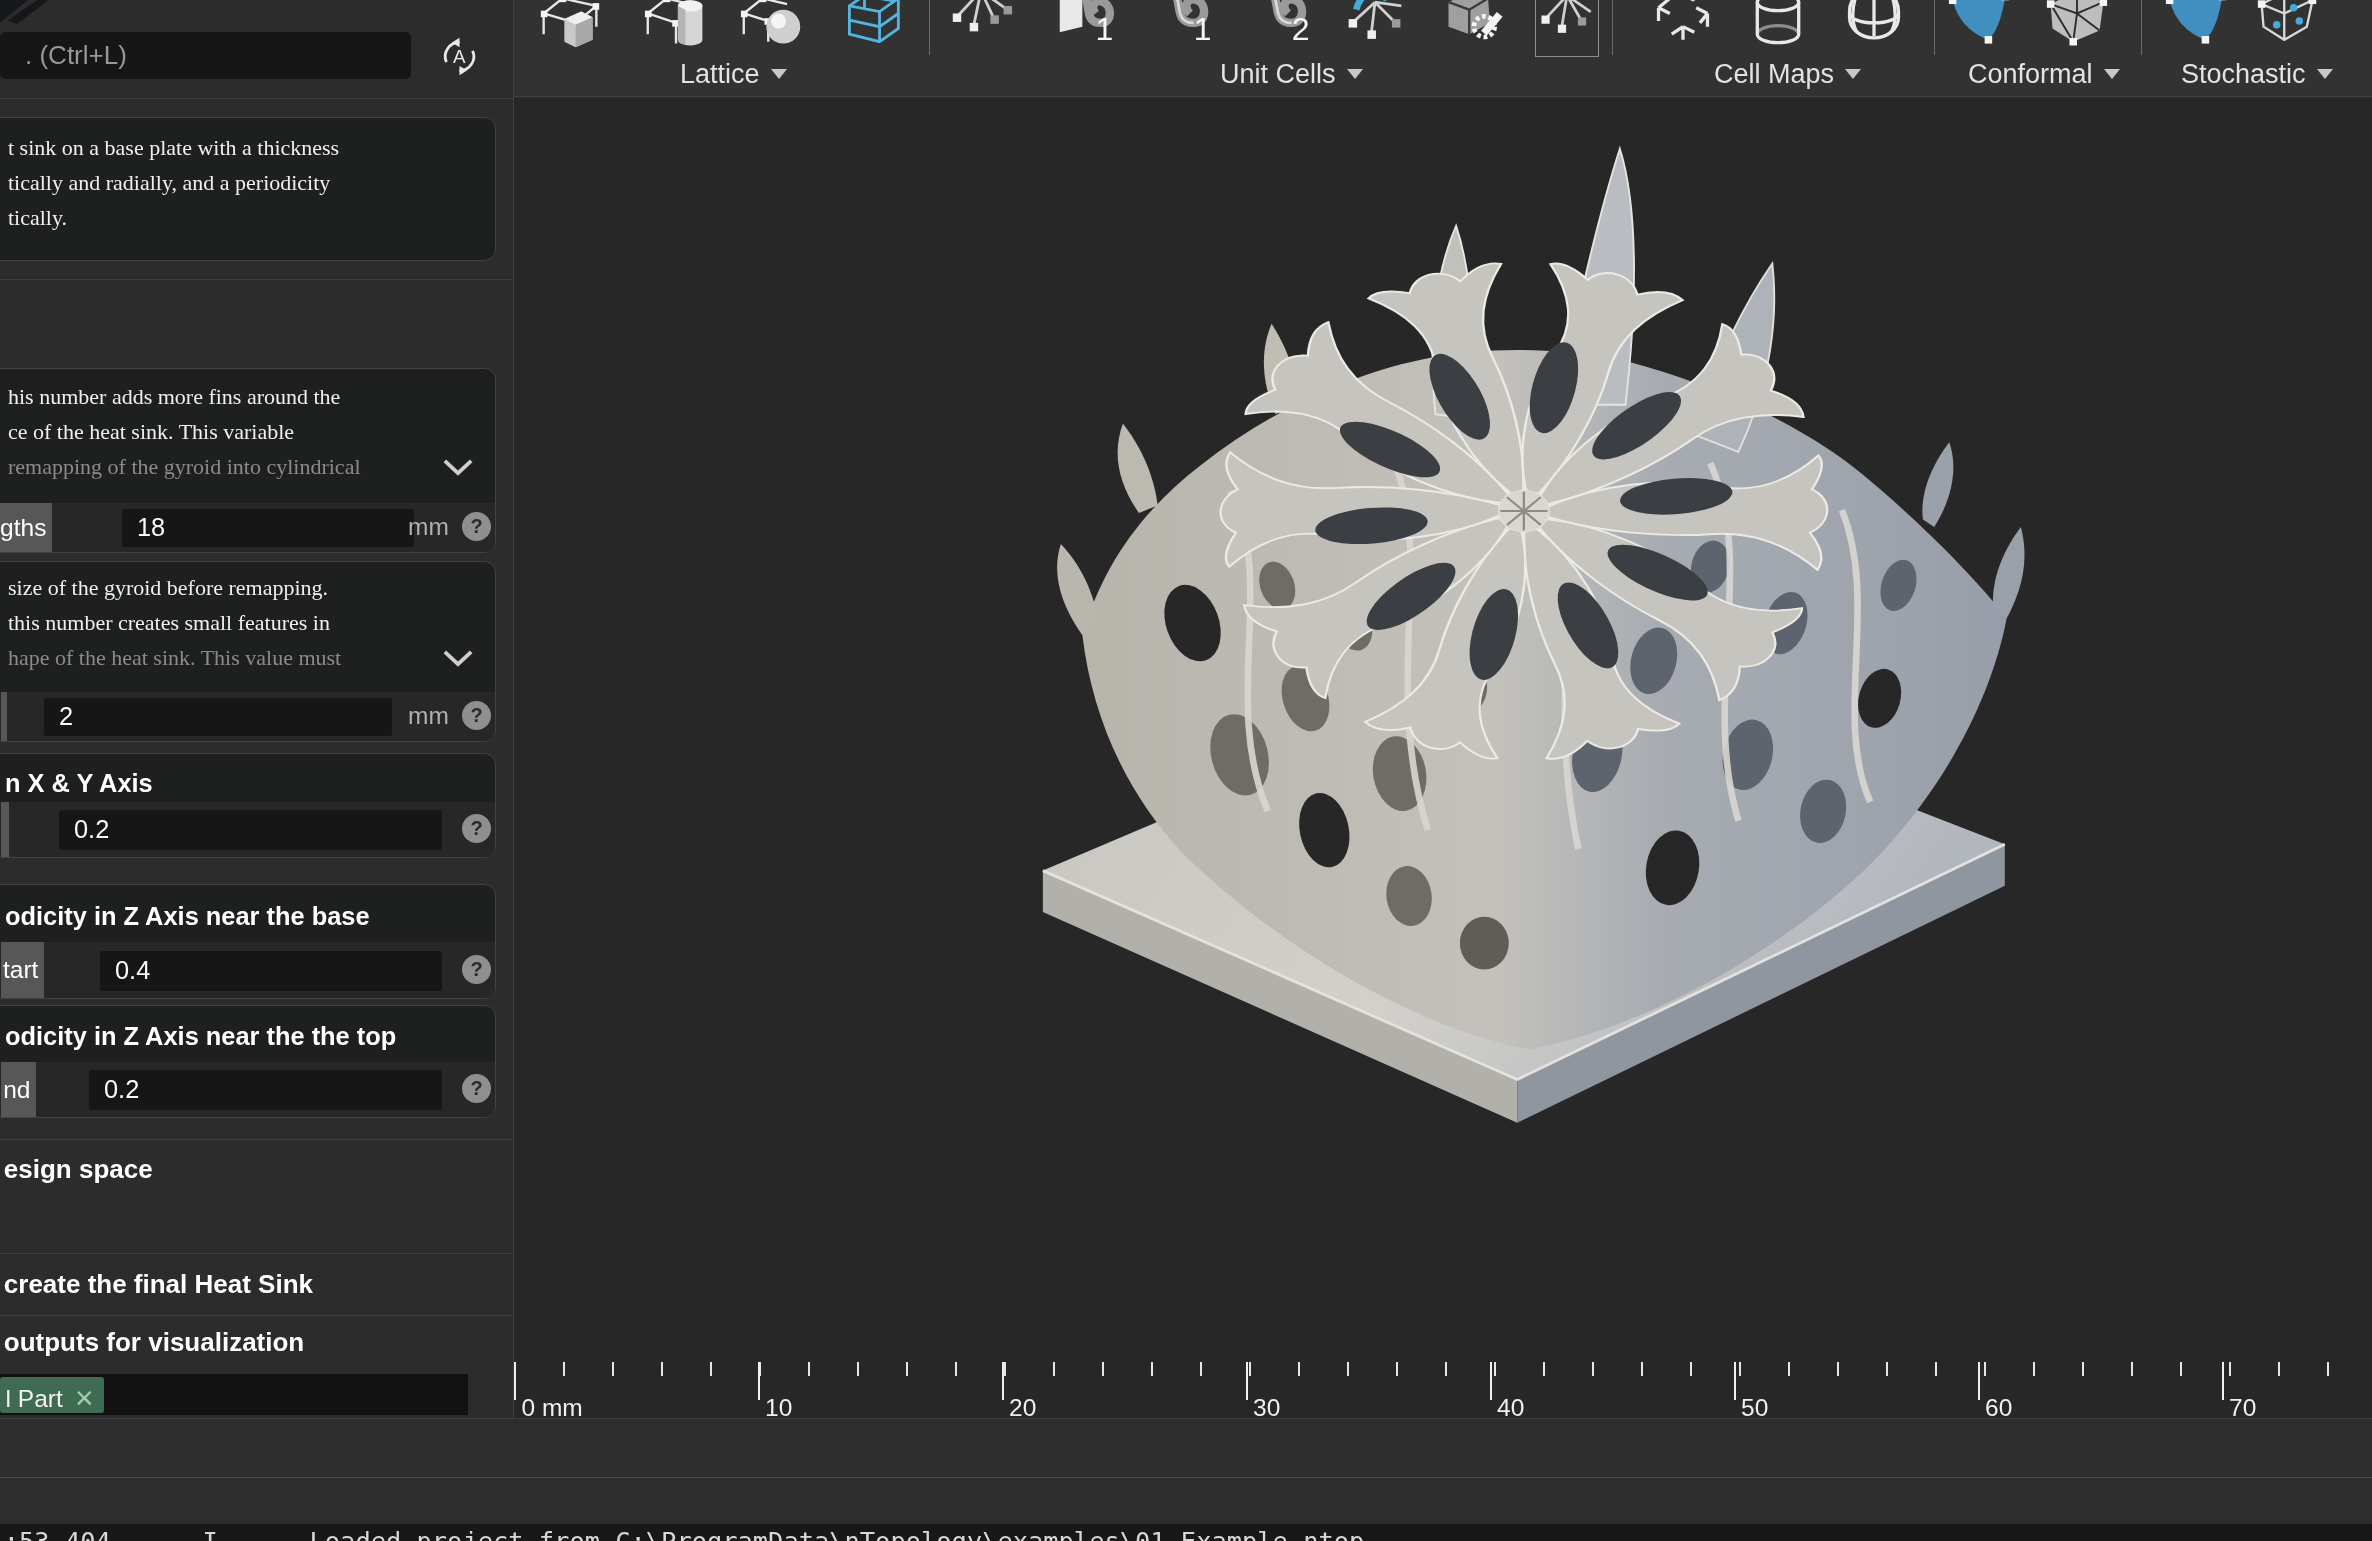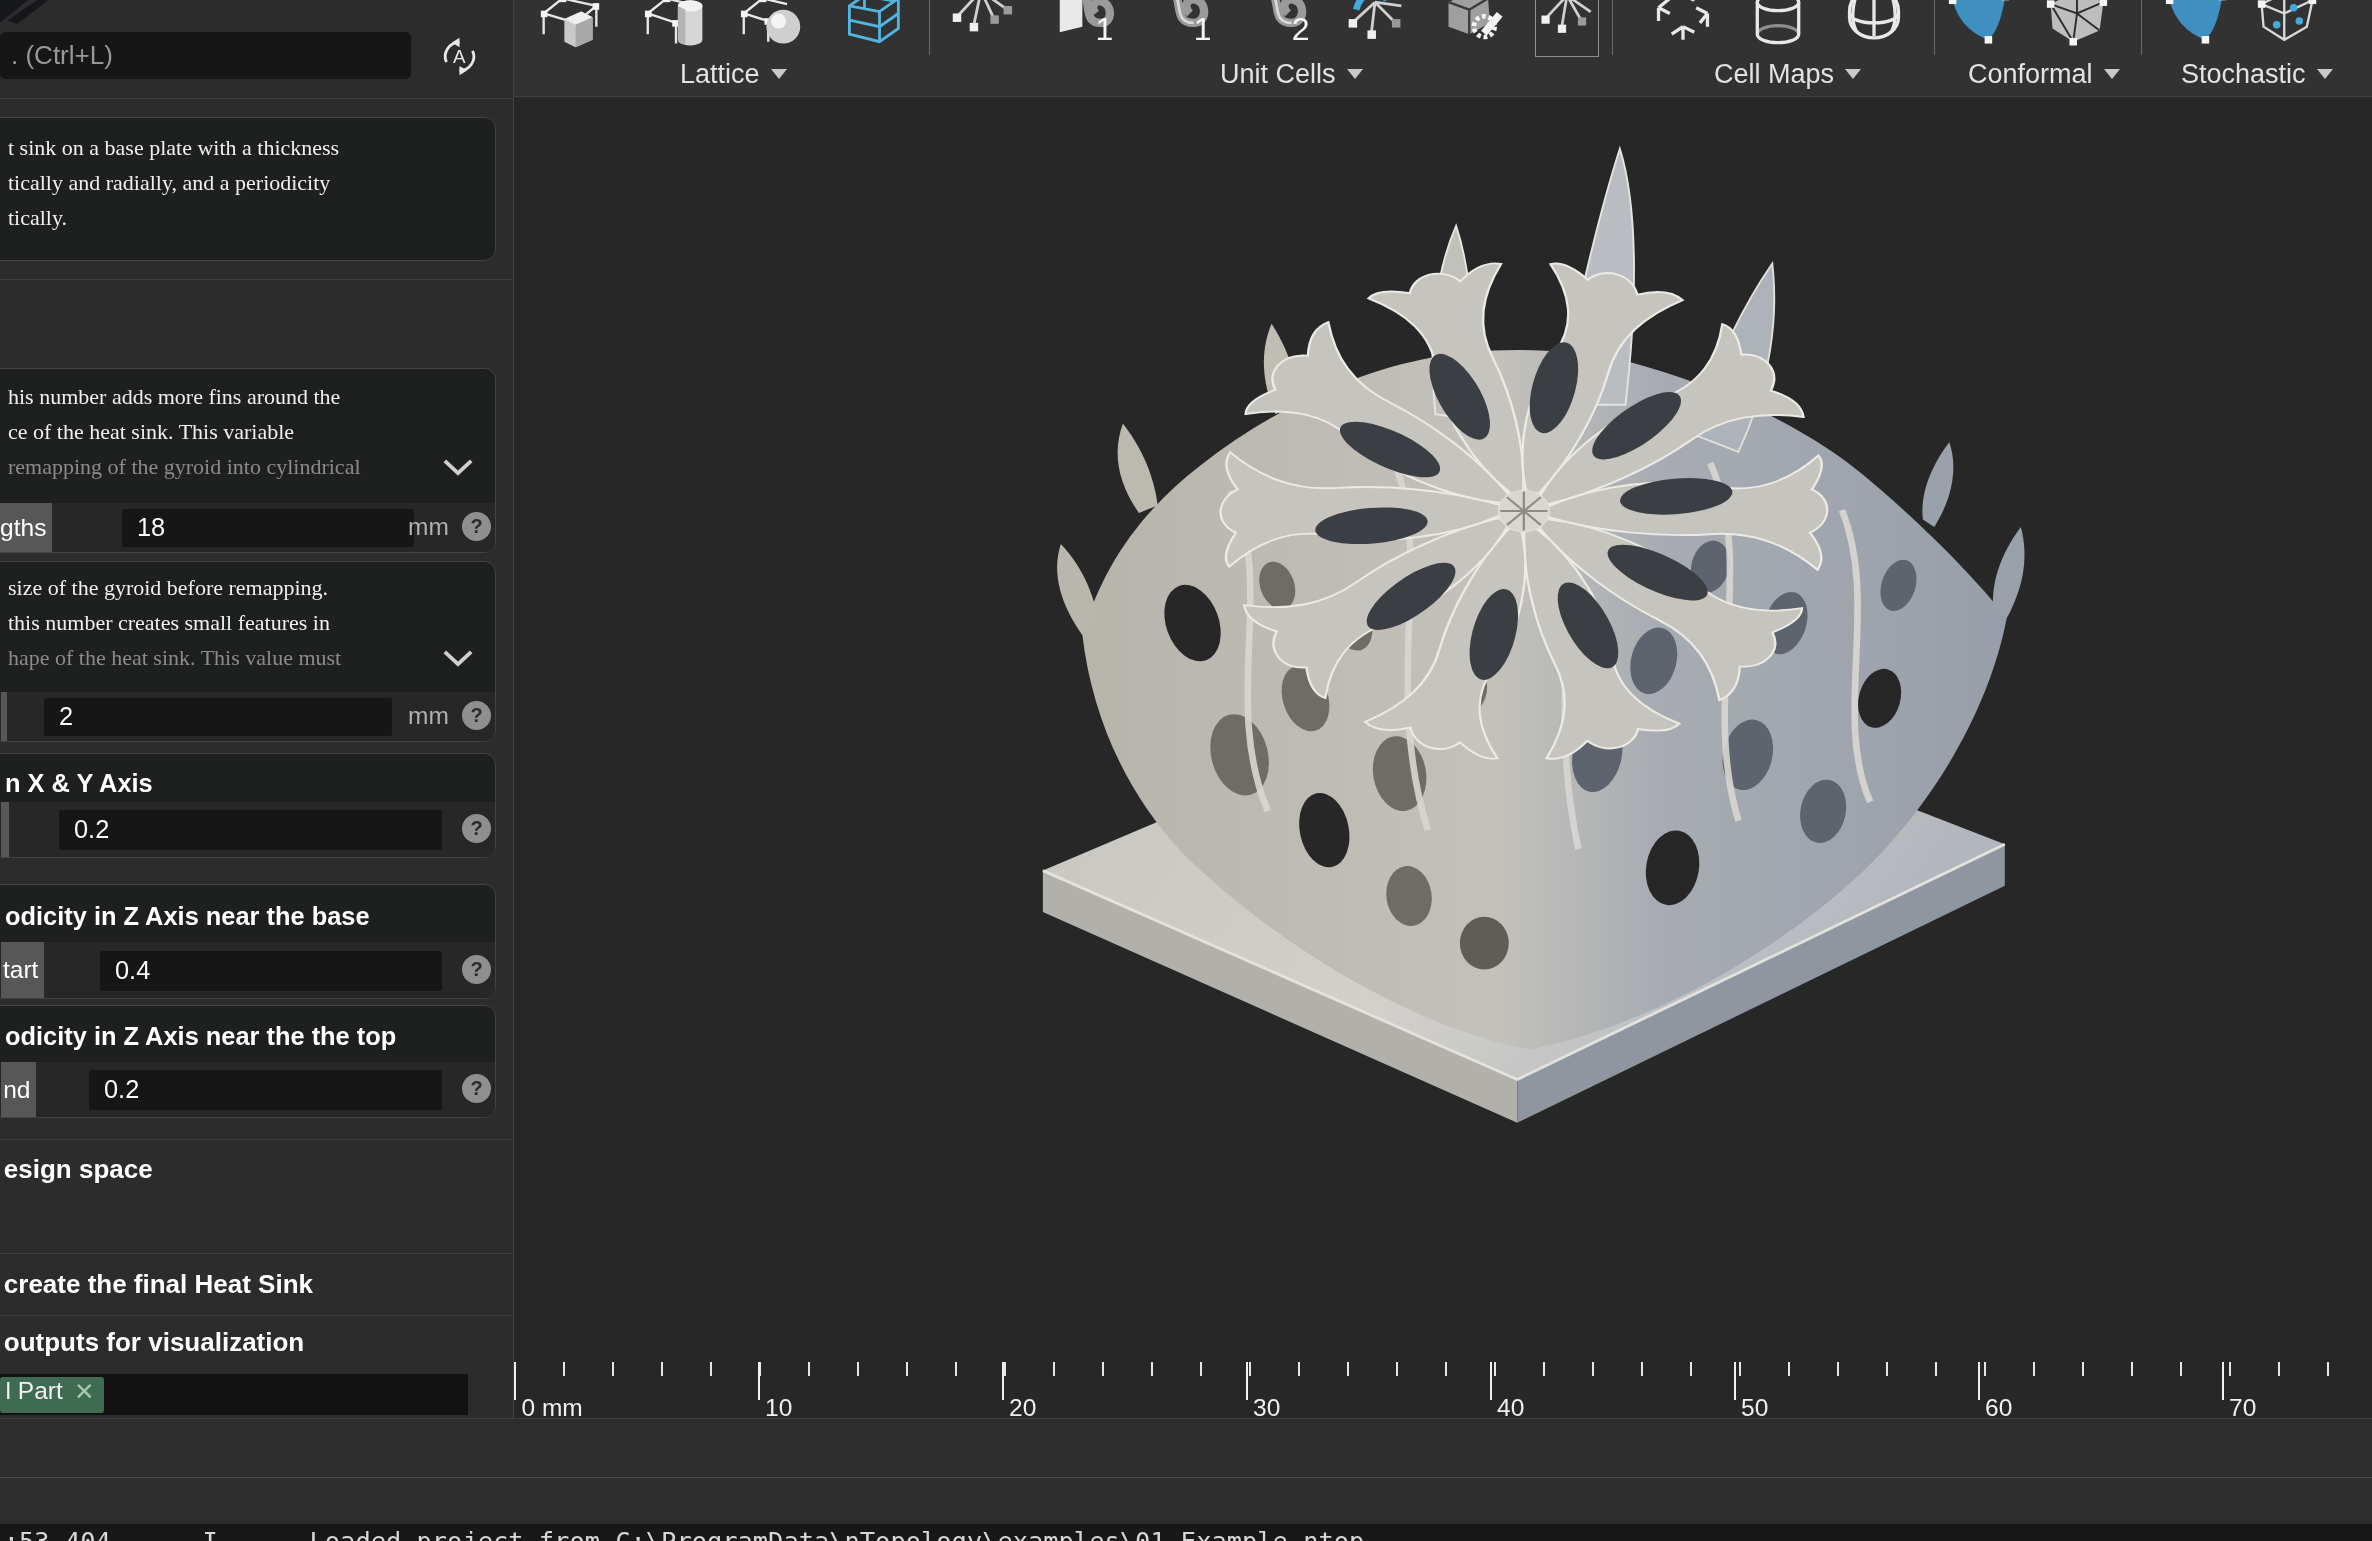--- a/index.html
+++ b/index.html
@@ -17,21 +17,21 @@
               color:#e3e3e3; font-size:27px; cursor:default; }
   .tb-caret { width:0; height:0; border-left:8.5px solid transparent; border-right:8.5px solid transparent;
               border-top:10.4px solid #c9c9c9; }
   .framed { border:1.9px solid #8f8f8f; }
 
   
   #panel { position:absolute; left:0; top:0; width:514px; height:1418px; background:#2c2c2c;
            border-right:0.9px solid #3f3f3f; overflow:hidden; }
   #logo-corner { position:absolute; left:0; top:0; }
   #search-box { position:absolute; left:0; top:32px; width:411px; height:47px; background:#161616;
-                border:none; border-radius:5.6px; color:#e8e8e8; font-size:26px; padding-left:11px;
+                border:none; border-radius:5.6px; color:#e8e8e8; font-size:26px; padding-left:25px;
                 font-family:"Liberation Sans",sans-serif; }
   #search-box::placeholder { color:#989898; }
   #autocomplete-btn { position:absolute; left:437px; top:34px; width:45px; height:45px; }
   .h-div { position:absolute; left:0; width:514px; height:0.9px; background:#3d3d3d; }
 
   .card { position:absolute; left:-15px; width:511px; background:#1e1f1f;
           border:1.9px solid #434343; border-radius:11.3px; }
   .card .line { position:absolute; left:22px; color:#f0f0f0; font-size:22px; white-space:nowrap;font-family:Liberation Serif, serif; }
   .card .line.fade { color:#8b8b8b; }
   .card .title { position:absolute; left:19px; color:#ffffff; font-size:25.4px; font-weight:bold; white-space:nowrap; }
@@ -43,21 +43,21 @@
                 padding-right:5.6px; overflow:hidden; }
   .input { position:absolute; background:#161616; border-radius:2.8px; color:#fafafa; font-size:25.4px;
            display:flex; align-items:center; padding-left:15px; }
   .unit { position:absolute; color:#b0b0b0; font-size:24.5px; }
   .help { position:absolute; width:29px; height:29px; border-radius:50%; background:#8f8f8f;
           color:#2b2b2b; font-size:20px; font-weight:bold; display:flex; align-items:center; justify-content:center; }
   .section { position:absolute; left:0; width:514px; border-top:0.9px solid #3d3d3d;
              color:#ffffff; font-size:26px; font-weight:bold; display:flex; align-items:center; padding-left:3.8px; }
   #chip-row { position:absolute; left:0; top:1374px; width:468px; height:41px; background:#121212; }
   #chip { position:absolute; left:0; top:2.8px; height:36px; background:#3e6b52; border-radius:2.8px;
-          display:flex; align-items:flex-start; padding:0 9.4px 0 5.6px; gap:11.3px; }
+          display:flex; align-items:flex-end; padding:0 9.4px 0 5.6px; gap:11.3px; }
   #chip .chip-label { color:#f2f2f2; font-size:24.5px; white-space:nowrap; }
   #chip .chip-x { color:#a9c6b4; font-size:24.5px; font-weight:bold; }
 
   
   #viewport { position:absolute; left:514px; top:98px; width:1859px; height:1320px; background:#272727; }
   #ruler { position:absolute; left:0; top:1261px; width:1859px; height:56px; }
   .ticks-minor { position:absolute; left:0; top:2.8px; width:1859px; height:14px;
     background:repeating-linear-gradient(to right,#e6e6e6 0 1.9px,transparent 1.9px 49px); }
   .ticks-major { position:absolute; left:0; top:2.8px; width:1859px; height:38px;
     background:repeating-linear-gradient(to right,#f0f0f0 0 1.9px,transparent 1.9px 244px); }

